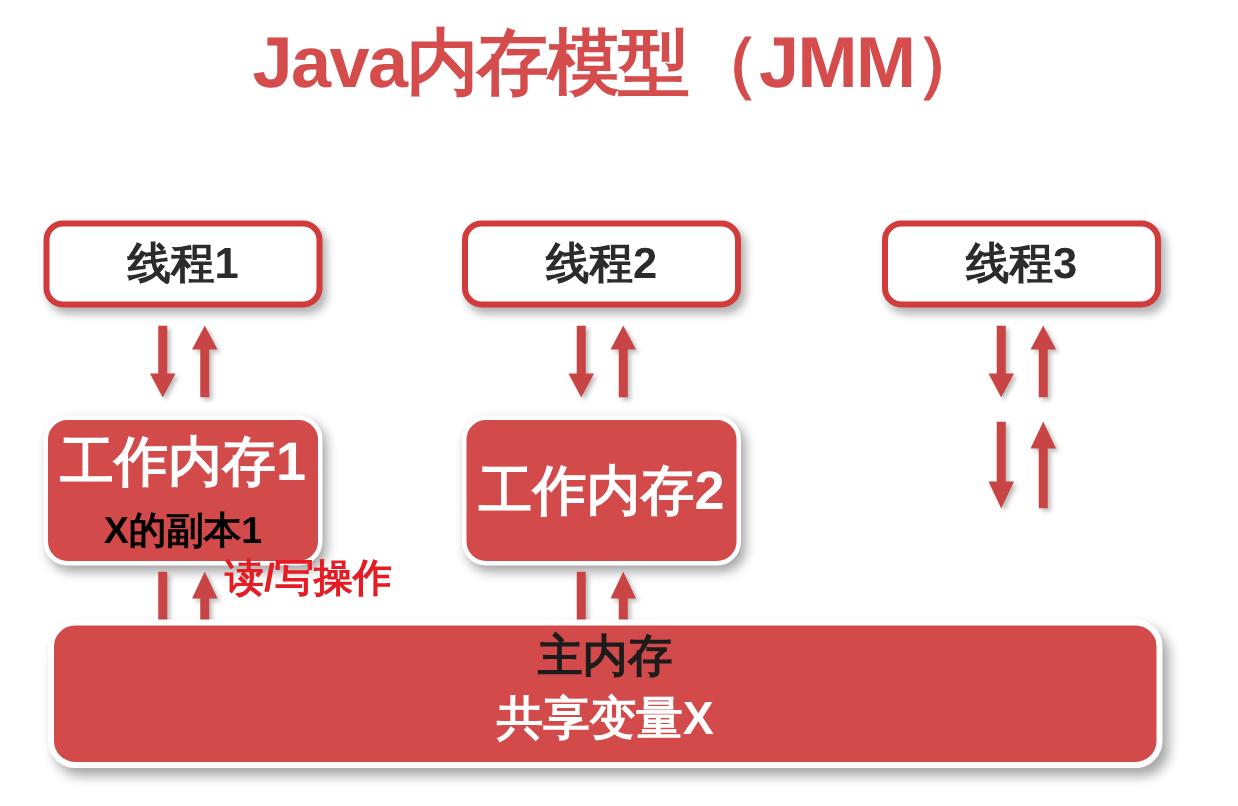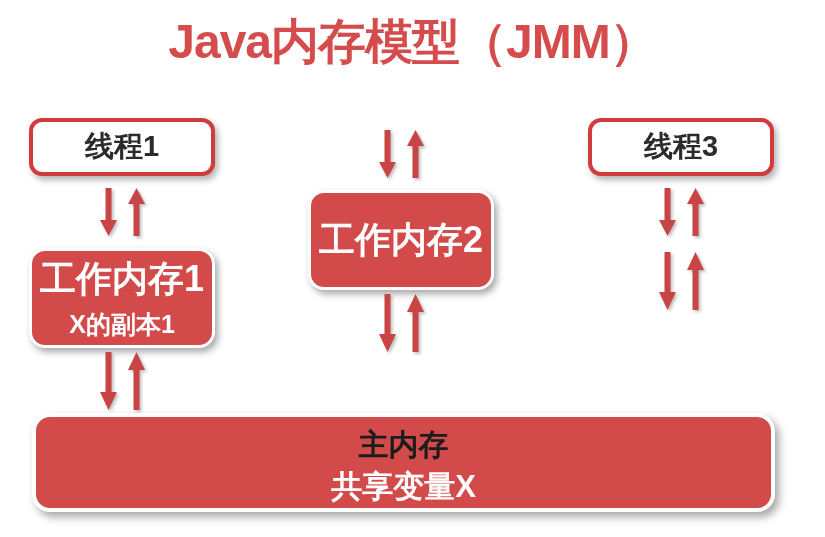--- a/index.html
+++ b/index.html
@@ -52,20 +52,21 @@
     height: 58px;
     background: #ffffff;
     border: 4px solid var(--border-red);
     border-radius: 13px;
     box-shadow: 3px 4px 6px rgba(0,0,0,0.30);
     display: flex;
     align-items: center;
     justify-content: center;
     font-size: 29px;
     color: var(--dark-text);
+    margin-top: 29px;
   }
   .arrow-row {
     height: 72px;
     display: flex;
     align-items: center;
     justify-content: center;
     gap: 11px;
   }
   .arrow-row-2 { height: 65px; position: relative; }
   .arrow {
@@ -78,21 +79,21 @@
     background: var(--box-red);
     border: 3px solid #ffffff;
     border-radius: 16px;
     box-shadow: 3px 4px 7px rgba(0,0,0,0.35);
     display: flex;
     flex-direction: column;
     align-items: center;
     justify-content: space-evenly;
   }
   .wm-title { font-size: 36px; color: #ffffff; }
-  .wm-copy  { font-size: 25px; color: #ffffff; }
+  .wm-copy  { font-size: 25px; color: #000000; }
   .rw-label {
     position: absolute;
     left: 150px;
     top: 368px;
     font-size: 26px;
     color: var(--label-red);
     white-space: nowrap;
   }
   .main-box {
     position: absolute;
@@ -100,21 +101,21 @@
     top: 413px;
     width: 743px;
     height: 99px;
     background: var(--box-red);
     border: 4px solid #ffffff;
     border-radius: 18px;
     box-shadow: 4px 5px 8px rgba(0,0,0,0.35);
     display: flex;
     flex-direction: column;
     align-items: center;
-    justify-content: flex-end;
+    justify-content: flex-start;
   }
   .main-title { font-size: 30px; color: #1c1c1c; }
   .main-var   { font-size: 31px; color: #ffffff; }
 </style>
 </head>
 <body>
 
 <div class="canvas">
 
   <div class="page-title">Java内存模型（JMM）</div>
@@ -143,20 +144,23 @@
         <polygon points="0,40 17,40 8.5,58" fill="currentColor"></polygon>
       </svg>
       <svg class="arrow" width="17" height="58" viewBox="0 0 17 58">
         <rect x="5.5" y="16" width="6" height="42" fill="currentColor"></rect>
         <polygon points="0,18 17,18 8.5,0" fill="currentColor"></polygon>
       </svg>
     </div>
   </div>
 
   <div class="col col-2">
+    <div class="thread-box">
+      <span>线程2</span>
+    </div>
     <div class="arrow-row">
       <svg class="arrow" width="17" height="48" viewBox="0 0 17 48">
         <rect x="5.5" y="0" width="6" height="34" fill="currentColor"></rect>
         <polygon points="0,32 17,32 8.5,48" fill="currentColor"></polygon>
       </svg>
       <svg class="arrow" width="17" height="48" viewBox="0 0 17 48">
         <rect x="5.5" y="14" width="6" height="34" fill="currentColor"></rect>
         <polygon points="0,16 17,16 8.5,0" fill="currentColor"></polygon>
       </svg>
     </div>
@@ -194,19 +198,20 @@
         <rect x="5.5" y="0" width="6" height="42" fill="currentColor"></rect>
         <polygon points="0,40 17,40 8.5,58" fill="currentColor"></polygon>
       </svg>
       <svg class="arrow" width="17" height="58" viewBox="0 0 17 58">
         <rect x="5.5" y="16" width="6" height="42" fill="currentColor"></rect>
         <polygon points="0,18 17,18 8.5,0" fill="currentColor"></polygon>
       </svg>
     </div>
   </div>
 
+  <div class="rw-label">读/写操作</div>
 
   <div class="main-box">
     <span class="main-title">主内存</span>
     <span class="main-var">共享变量X</span>
   </div>
 
 </div>
 
 </body></html>

